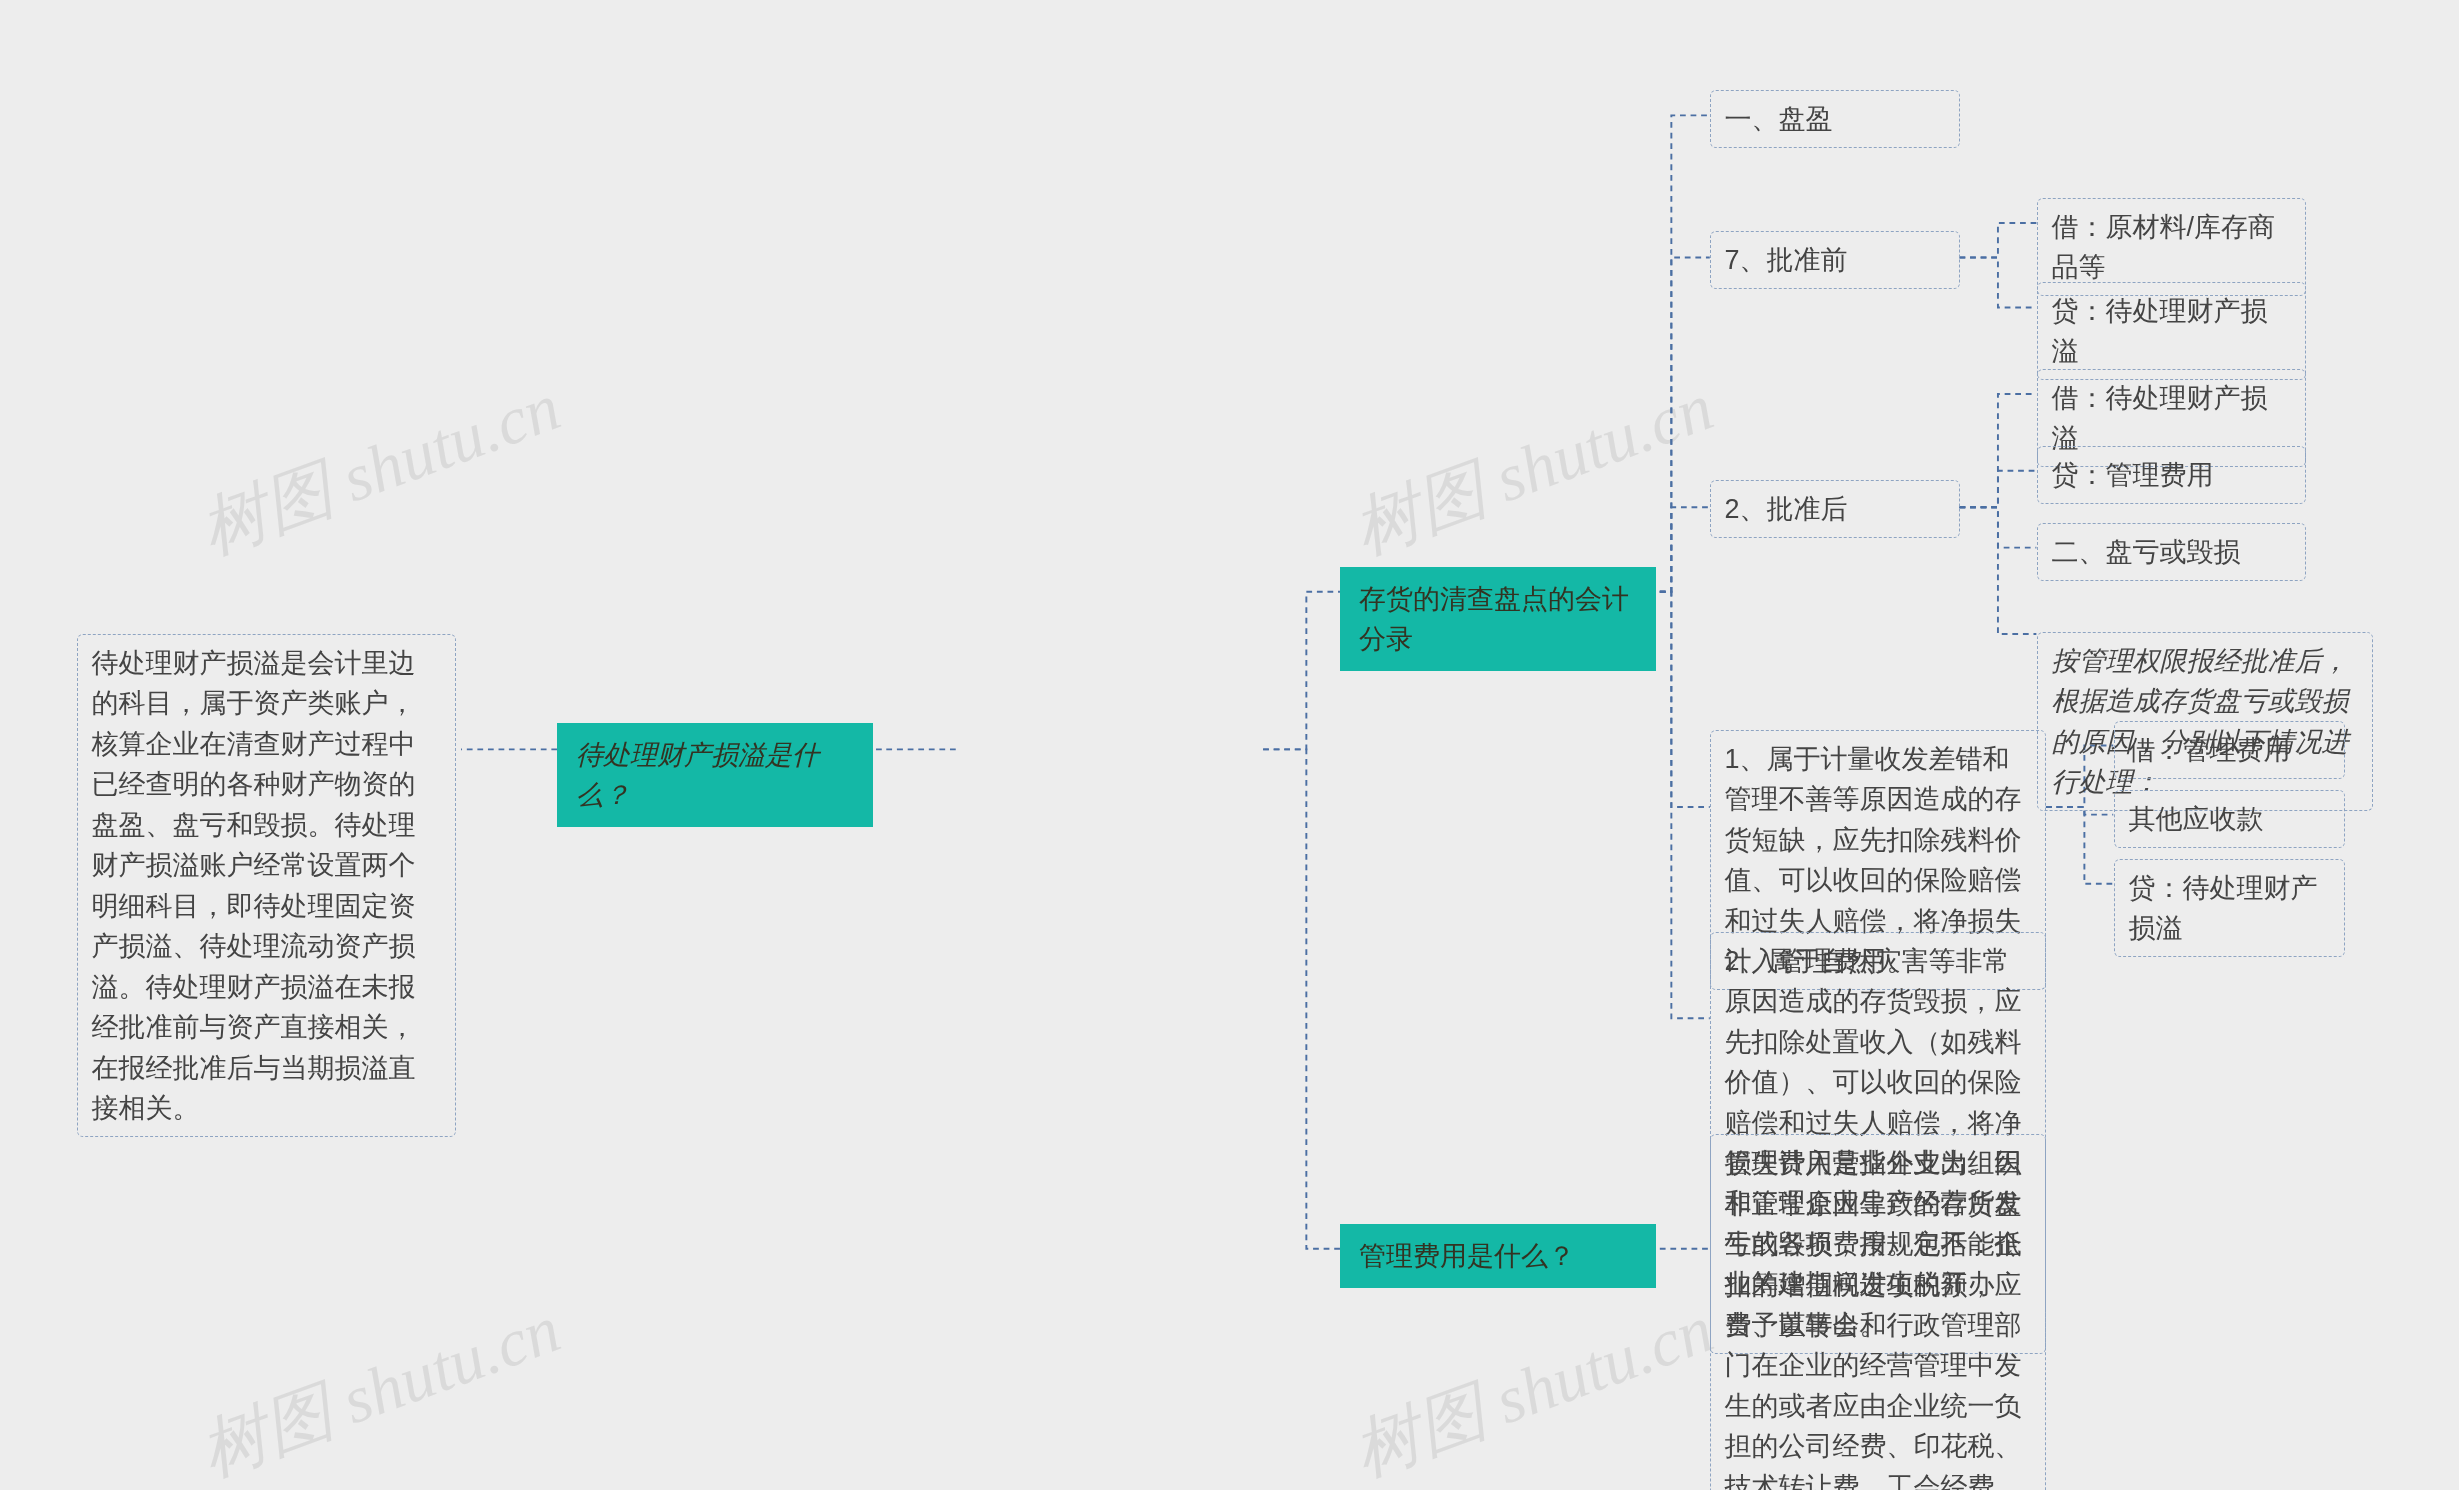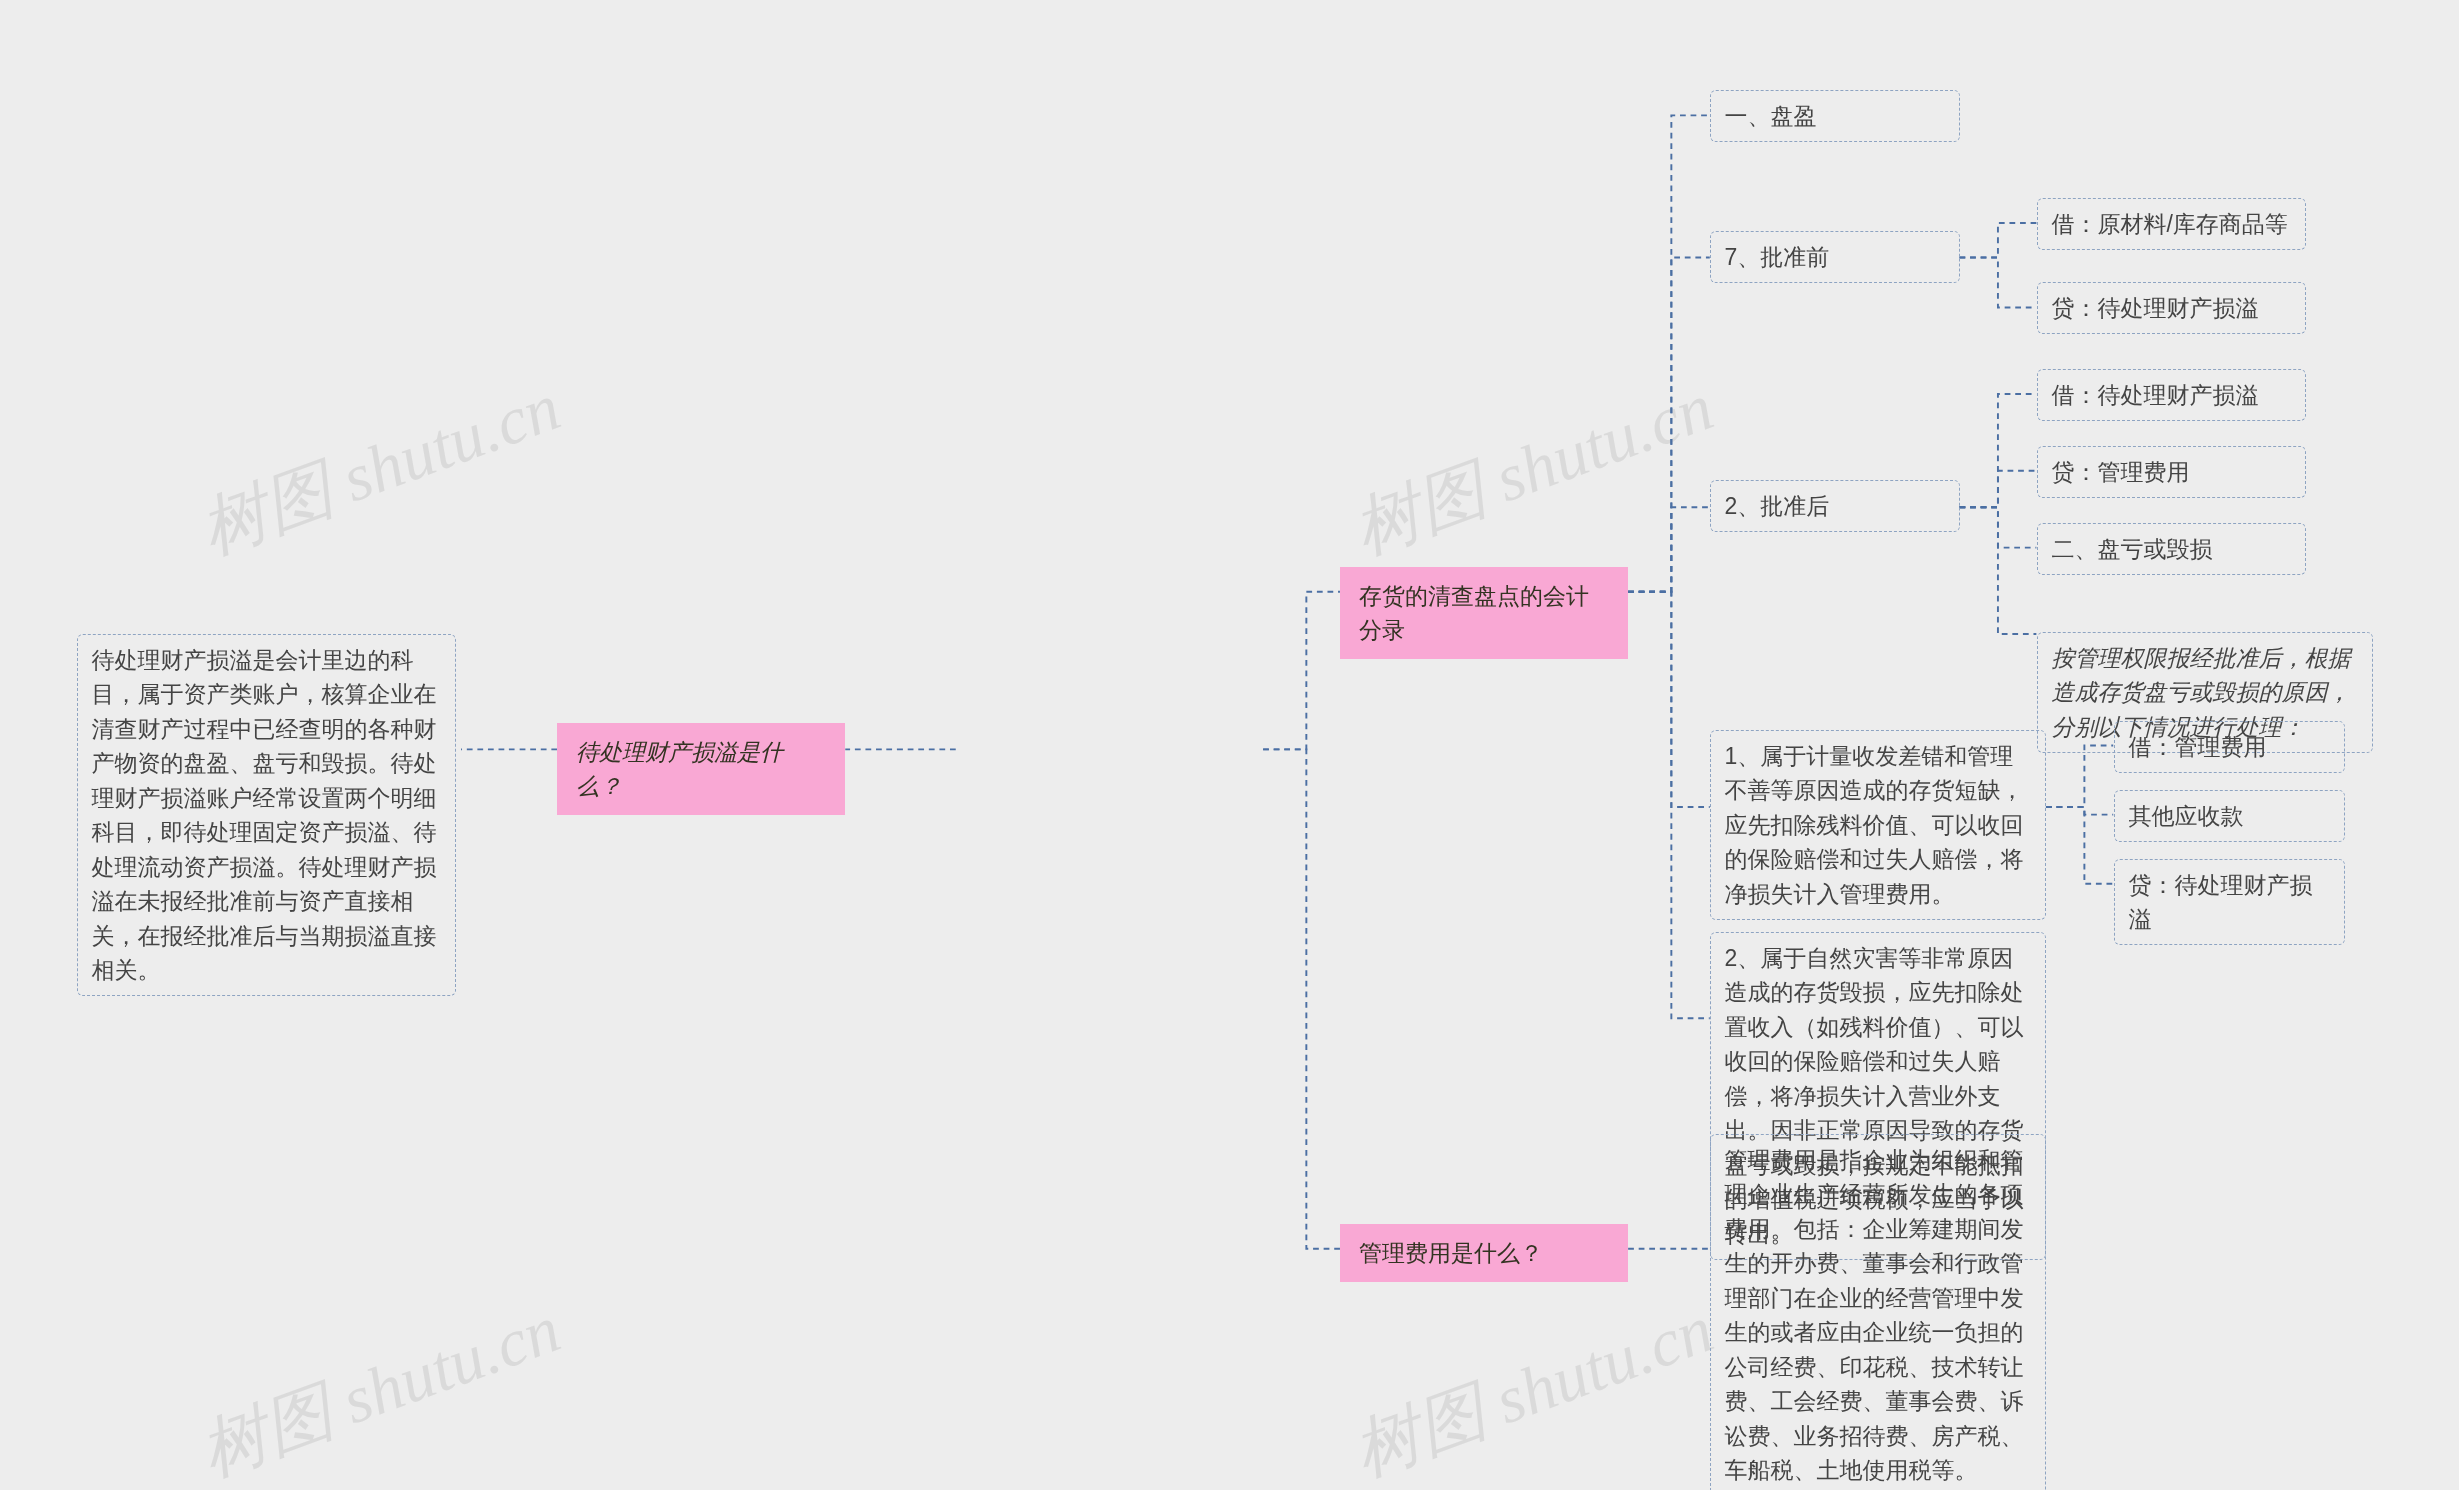--- a/index.html
+++ b/index.html
@@ -22,36 +22,36 @@
     font-size: 67px;
     font-style: italic;
     transform: rotate(-20deg);
     white-space: nowrap;
     pointer-events: none;
     font-family: Georgia, serif;
   }
   .node {
     position: absolute;
     box-sizing: border-box;
-    font-size: 23px;
+    font-size: 27px;
     line-height: 1.5;
   }
   .root {
     background: #3e6d99;
     color: #fff;
     text-align: center;
     padding: 15.4px 29px;
     border-radius: 5.8px;
     width: 307px;
   }
   .branch {
-    background: #f9a8d4;
+    background: #14b8a6;
     color: #332;
     padding: 11.5px 19px;
-    width: 288px;
+    width: 316px;
   }
   .leaf, .leaf2 {
     border: 1.9px dashed #8ea4c2;
     border-radius: 5.8px;
     padding: 7.7px 13.4px;
     color: #444;
   }
   .leaf  { width: 317px; }
   .leaf2 { width: 250px; }
   .leafBig { width: 327px; }

